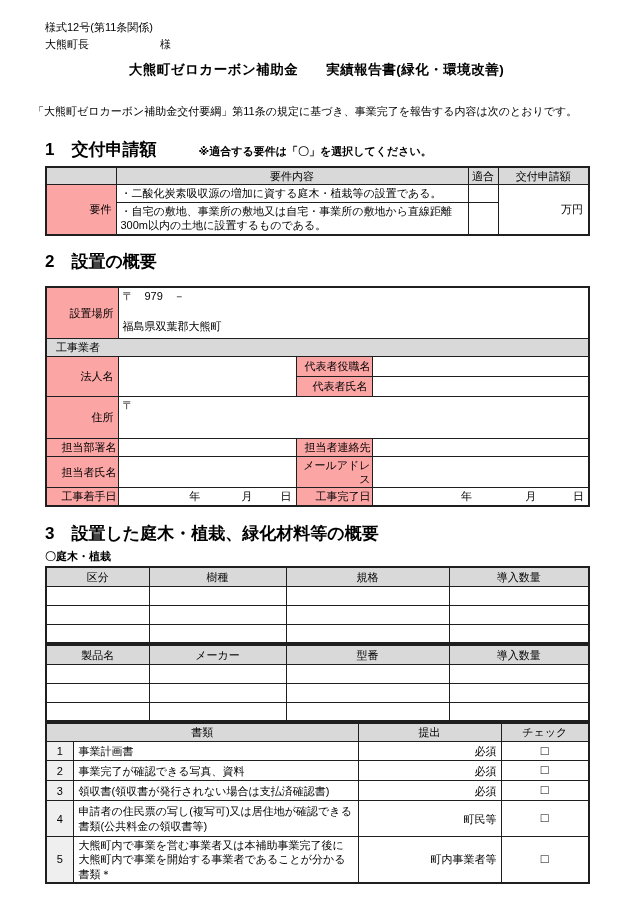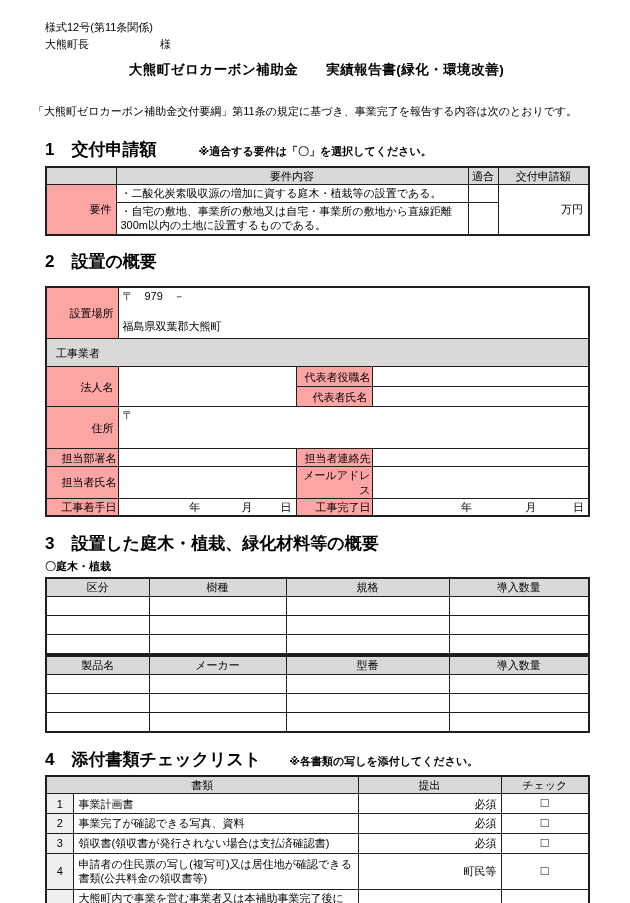--- a/index.html
+++ b/index.html
@@ -37,21 +37,21 @@
   .center { text-align:right; }
   .tight { padding:1px 1px; }
 
   
   .t1 td { height:18px; }
   .t1 .req-row2 td { height:24px; }
   .t1 .amount { text-align:right; padding-right:5px; }
 
   
   .t2 .r-place td { height:52px; }
-  .t2 .r-contractor td { height:28px; }
+  .t2 .r-contractor td { height:17px; }
   .t2 .r-corp td { height:20px; }
   .t2 .r-addr td { height:42px; }
   .t2 .r-small td { height:18px; }
   .t2 .cell-top { vertical-align:top; padding-top:1px; }
   .place-gap { height:16px; }
   .dateflex { display:flex; width:100%; }
   .dateflex span:nth-child(1){ width:46%; text-align:right; }
   .dateflex span:nth-child(2){ width:31%; text-align:right; }
   .dateflex span:nth-child(3){ width:23%; text-align:right; }
 
@@ -252,23 +252,20 @@
     </tr>
     <tr class="empty-row">
       <td></td>
           <td></td>
           <td></td>
           <td></td>
     </tr>
   </tbody>
     </table>
 
-  <div class="sec4-head">
-    <span class="sec-heading">4　添付書類チェックリスト</span><span class="sec-note sec4-note">※各書類の写しを添付してください。</span>
-  </div>
 
   <table class="tbl t4">
     <colgroup>
         <col style="width:27px">
         <col style="width:285px">
         <col style="width:143px">
         <col style="width:88px">
       </colgroup>
     <tbody>
         <tr>

